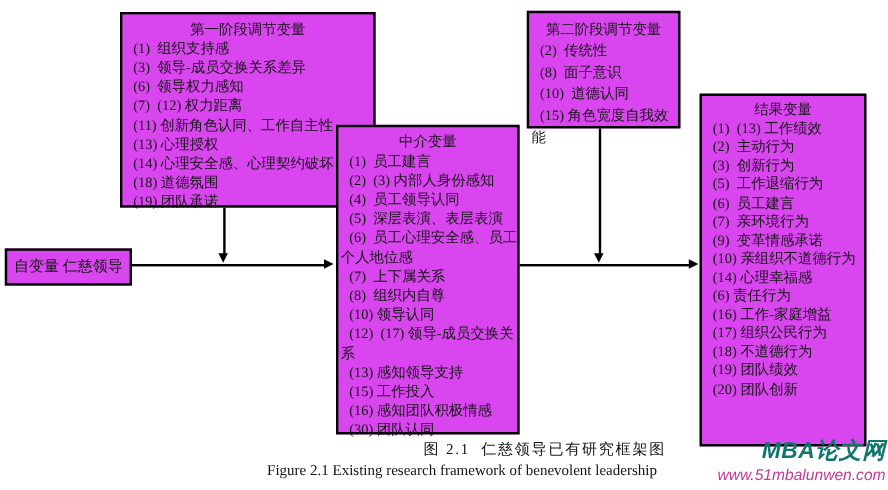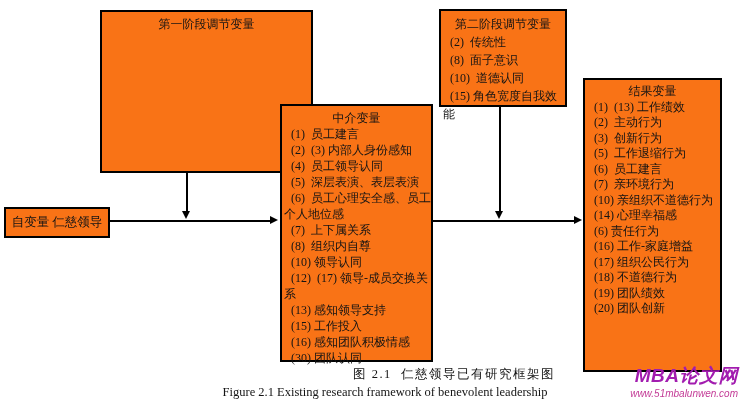--- a/index.html
+++ b/index.html
@@ -1,21 +1,21 @@
 <!DOCTYPE html>
 <html><head>
 <meta charset="utf-8">
 <style>
   html,body{margin:0;padding:0;background:#ffffff;}
   .stage{
     position:relative;width:740px;height:408px;background:#ffffff;overflow:hidden;
     font-family:"Liberation Serif","DejaVu Serif",serif;color:#141414;
   }
   .box{
-    position:absolute;border:2px solid #000;background:#f97316;box-sizing:border-box;
+    position:absolute;border:2px solid #000;background:#d946ef;box-sizing:border-box;
   }
   .box-title{text-align:center;white-space:pre-wrap;}
   .items .item{white-space:pre-wrap;padding-left:2px;text-indent:7px;}
   
   .box-stage1{left:100px;top:10px;width:213px;height:163px;font-size:12px;line-height:16px;padding-top:4px;}
   .box-stage2{left:439px;top:9px;width:128px;height:98px;font-size:12px;line-height:18px;padding-top:4px;}
   .box-mediator{left:280px;top:104px;width:153px;height:258px;font-size:12px;line-height:16px;padding-top:4px;}
   .box-outcome{left:583px;top:78px;width:139px;height:294px;font-size:12px;line-height:15.5px;padding-top:4px;}
   .box-independent{
     left:4px;top:207px;width:106px;height:31px;font-size:12.5px;
@@ -32,33 +32,44 @@
   .ah-b{left:270px;top:216px;}
   .line-c{left:499px;top:107px;height:105px;}
   .ah-c{left:495px;top:211px;}
   .line-d{left:433px;top:220px;width:142px;}
   .ah-d{left:574px;top:216px;}
   
   .caption-zh{position:absolute;left:215px;top:366px;width:340px;text-align:right;font-size:12.5px;letter-spacing:1.5px;white-space:pre;}
   .caption-en{position:absolute;left:190px;top:385px;width:390px;text-align:center;font-size:12.5px;white-space:pre;}
   
   .wm-name{position:absolute;left:590px;top:363px;width:148px;text-align:right;
-    font-size:19px;font-weight:bold;font-style:italic;color:#a21caf;letter-spacing:.5px;
+    font-size:19px;font-weight:bold;font-style:italic;color:#0f766e;letter-spacing:.5px;
     font-family:"Liberation Sans","DejaVu Sans",sans-serif;z-index:6;white-space:pre;}
   .wm-url{position:absolute;left:590px;top:388px;width:148px;text-align:right;
-    font-size:10px;font-style:italic;color:#c33a96;
+    font-size:13px;font-style:italic;color:#c33a96;
     font-family:"Liberation Sans","DejaVu Sans",sans-serif;z-index:6;white-space:pre;}
 </style>
 </head>
 <body>
 
 <div class="stage">
 
   <div class="box box-stage1">
     <div class="box-title">第一阶段调节变量</div>
+    <div class="items">
+        <div class="item">(1)  组织支持感</div>
+        <div class="item">(3)  领导-成员交换关系差异</div>
+        <div class="item">(6)  领导权力感知</div>
+        <div class="item">(7)  (12) 权力距离</div>
+        <div class="item">(11) 创新角色认同、工作自主性</div>
+        <div class="item">(13) 心理授权</div>
+        <div class="item">(14) 心理安全感、心理契约破坏</div>
+        <div class="item">(18) 道德氛围</div>
+        <div class="item">(19) 团队承诺</div>
+      </div>
   </div>
 
   <div class="box box-stage2">
     <div class="box-title">第二阶段调节变量</div>
     <div class="items">
         <div class="item">(2)  传统性</div>
         <div class="item">(8)  面子意识</div>
         <div class="item">(10)  道德认同</div>
         <div class="item">(15) 角色宽度自我效能</div>
       </div>
@@ -85,20 +96,21 @@
 
   <div class="box box-outcome">
     <div class="box-title">结果变量</div>
     <div class="items">
         <div class="item">(1)  (13) 工作绩效</div>
         <div class="item">(2)  主动行为</div>
         <div class="item">(3)  创新行为</div>
         <div class="item">(5)  工作退缩行为</div>
         <div class="item">(6)  员工建言</div>
         <div class="item">(7)  亲环境行为</div>
+        <div class="item">(9)  变革情感承诺</div>
         <div class="item">(10) 亲组织不道德行为</div>
         <div class="item">(14) 心理幸福感</div>
         <div class="item">(6) 责任行为</div>
         <div class="item">(16) 工作-家庭增益</div>
         <div class="item">(17) 组织公民行为</div>
         <div class="item">(18) 不道德行为</div>
         <div class="item">(19) 团队绩效</div>
         <div class="item">(20) 团队创新</div>
       </div>
   </div>

